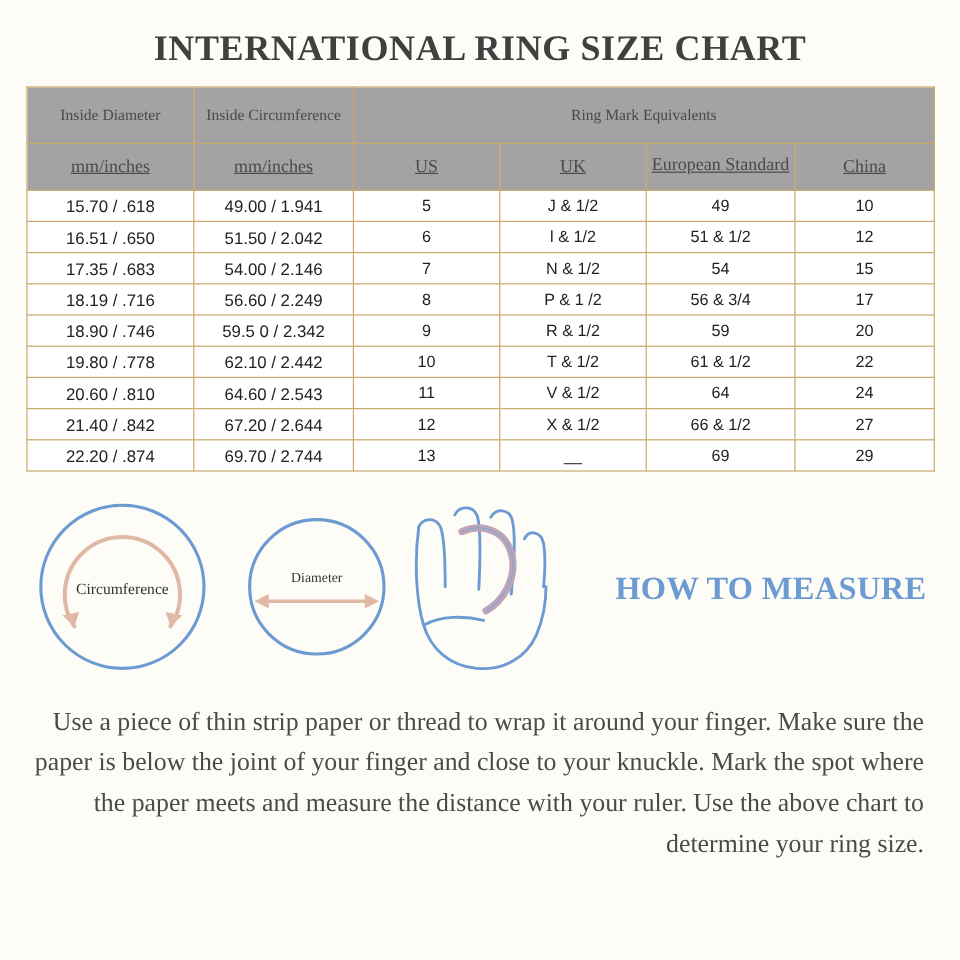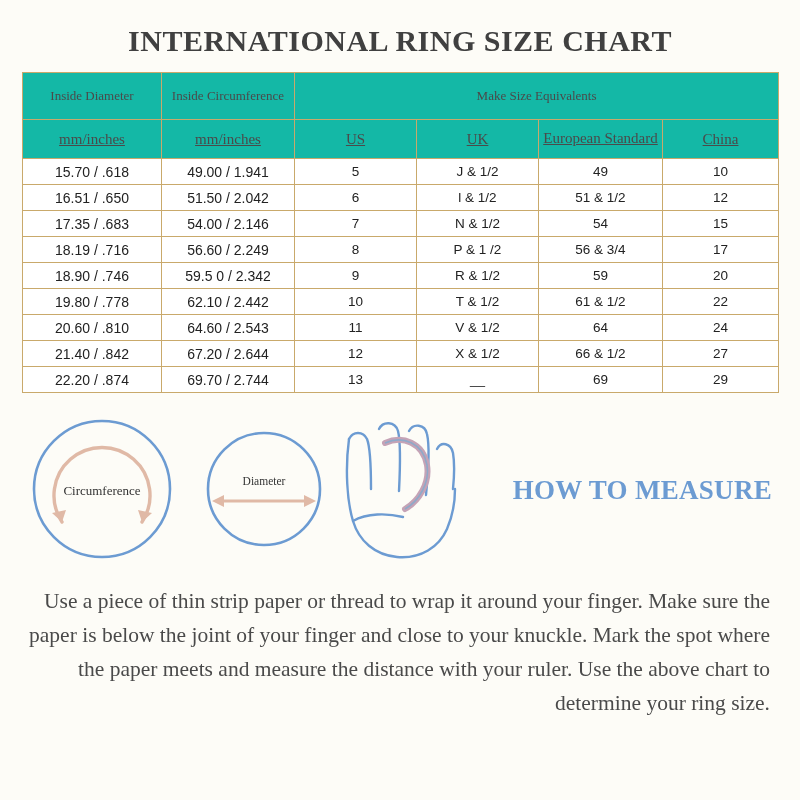--- a/index.html
+++ b/index.html
@@ -40,21 +40,21 @@
   }
   table.size-chart th,
   table.size-chart td {
     border: 1px solid #c9a96b;
     text-align: center;
     vertical-align: middle;
     padding: 0;
     font-weight: normal;
   }
   thead th {
-    background: #14b8a6;
+    background: #a3a3a3;
     color: #4a4a4a;
   }
   .hdr-row1 th { height: 46px; font-size: 13px; }
   .hdr-row2 th { height: 38px; font-size: 15px; text-decoration: underline; }
   .hdr-small { font-size: 12px; line-height: 1.15; }
   .hdr-big { font-size: 19px; font-family: "Liberation Serif", serif; }
   .hdr-mid { font-size: 17px; }
   tbody td {
     height: 25px;
     background: #ffffff;
@@ -130,21 +130,21 @@
         <col class="c2">
         <col class="c3">
         <col class="c4">
         <col class="c5">
         <col class="c6">
     </colgroup>
     <thead>
       <tr class="hdr-row1">
         <th class="hdr-small">Inside Diameter</th>
         <th class="hdr-small">Inside Circumference</th>
-        <th class="hdr-big" colspan="4">Make Size Equivalents</th>
+        <th class="hdr-big" colspan="4">Ring Mark Equivalents</th>
       </tr>
       <tr class="hdr-row2">
         <th class="hdr-mid">mm/inches</th>
         <th class="hdr-mid">mm/inches</th>
         <th class="hdr-big">US</th>
         <th class="hdr-big">UK</th>
         <th class="hdr-small">European Standard</th>
         <th class="hdr-mid">China</th>
       </tr>
     </thead>

